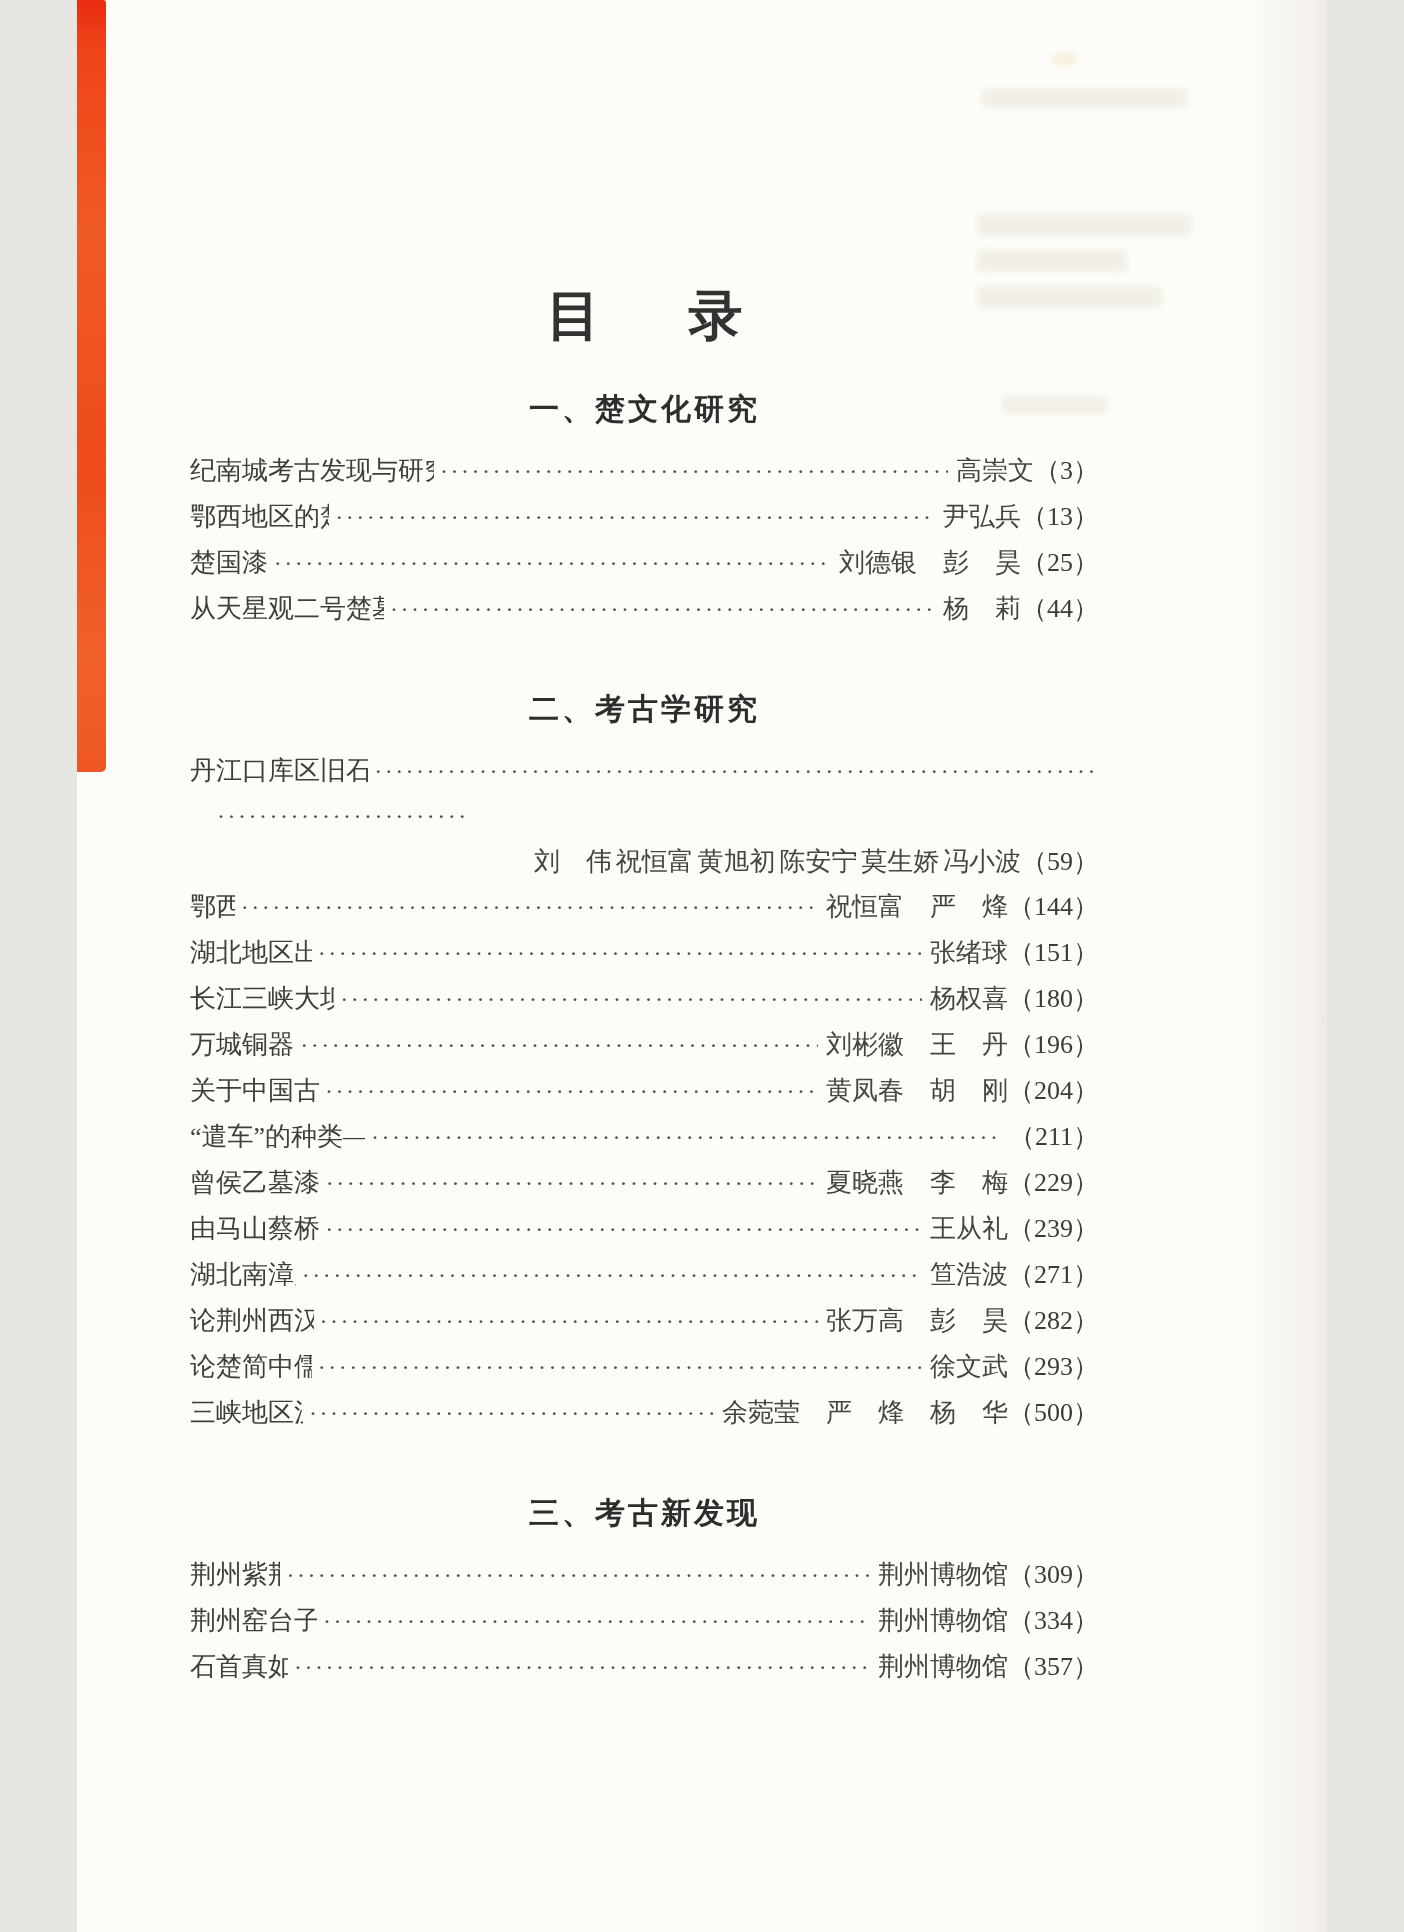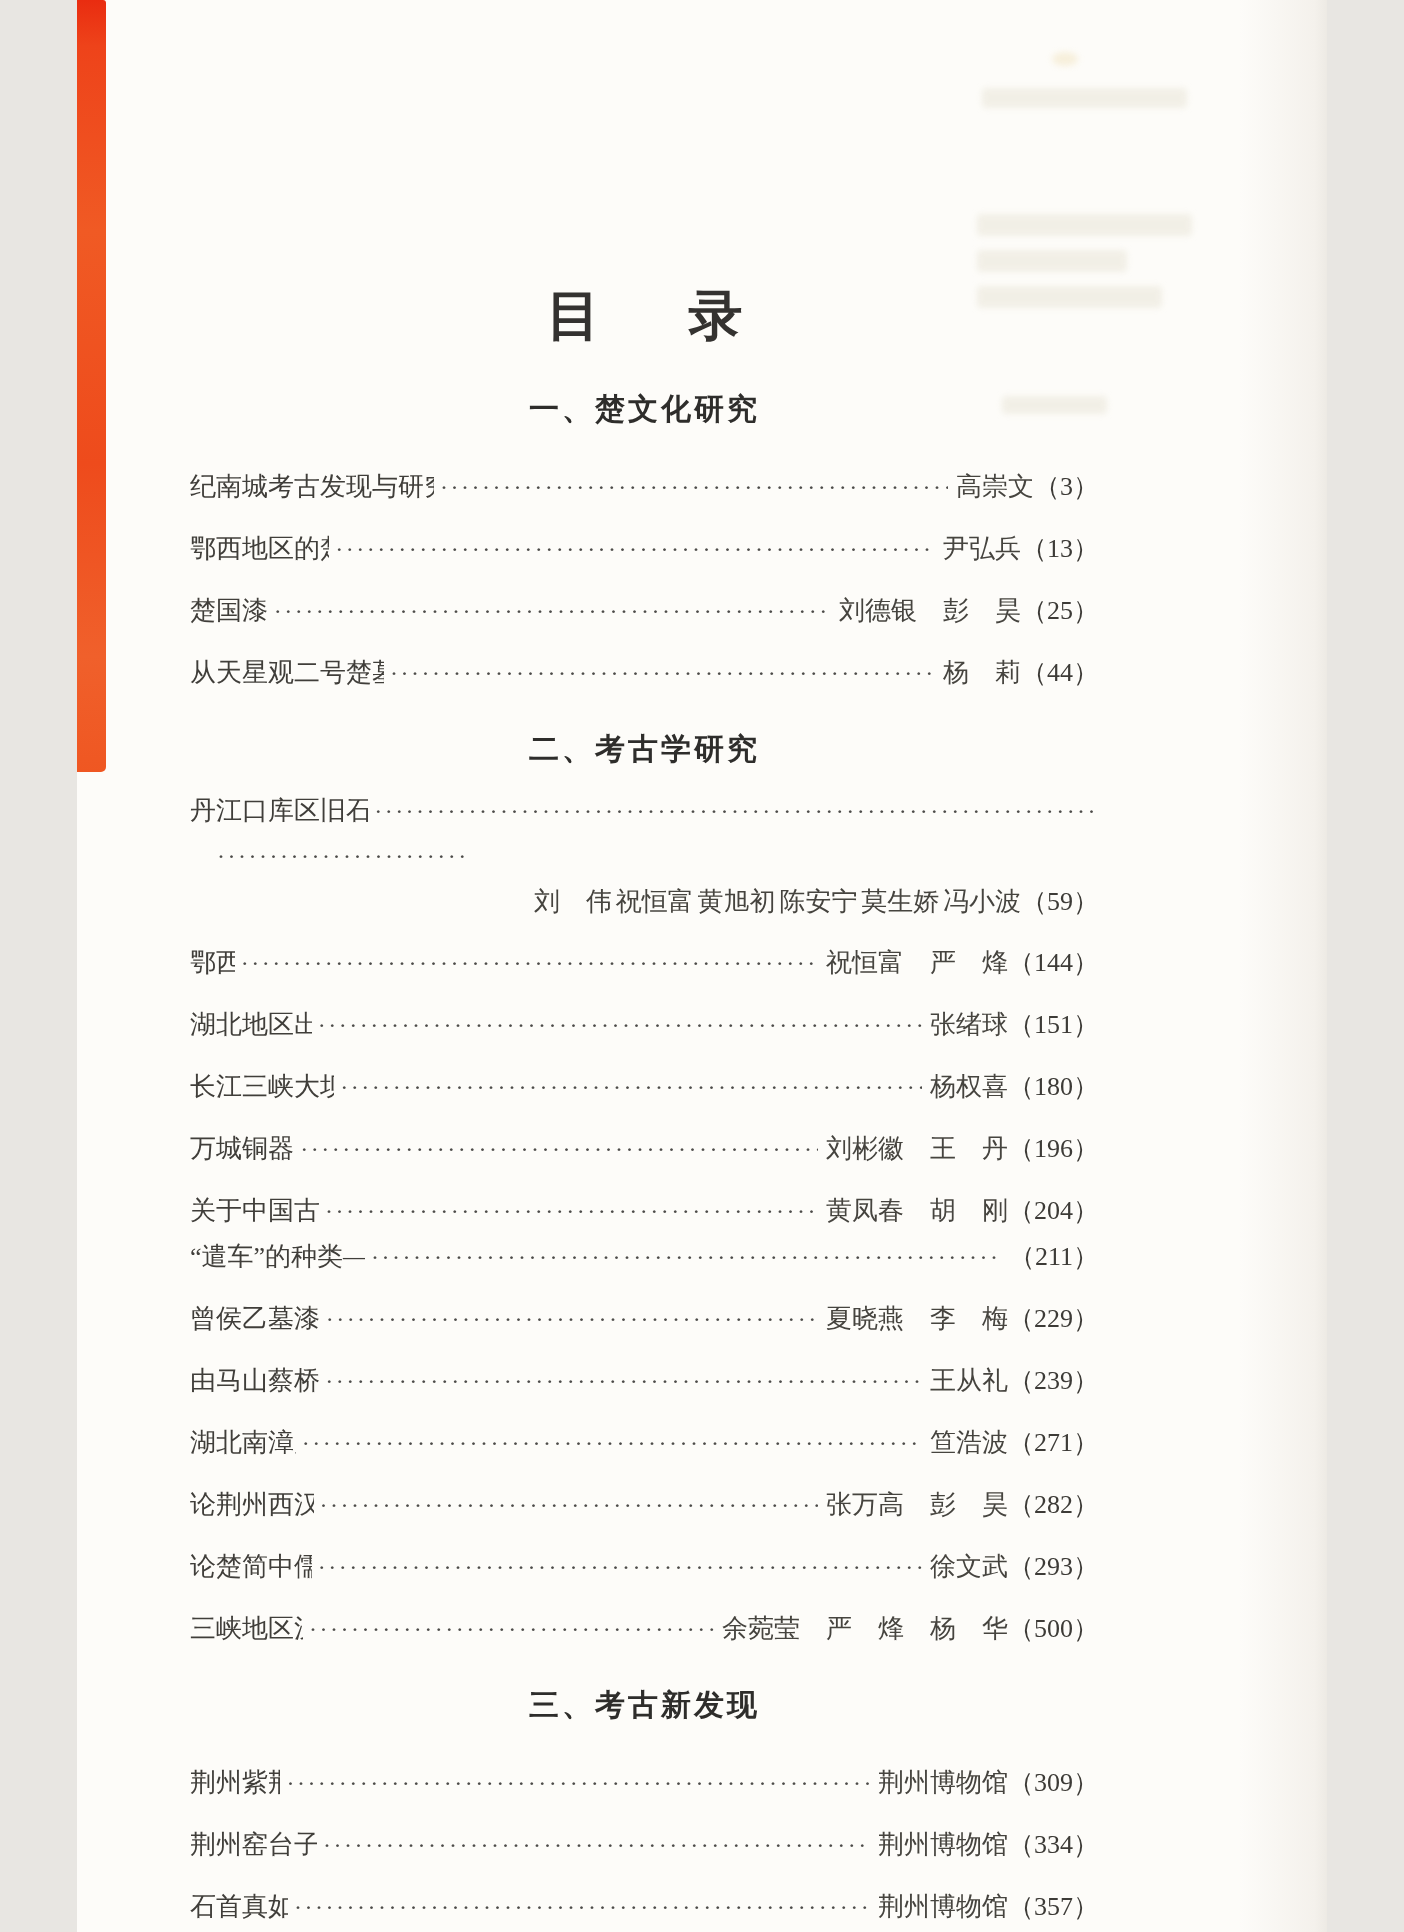--- a/index.html
+++ b/index.html
@@ -34,41 +34,41 @@
     position:absolute;left:113px;top:0;width:909px;
   }
   .doc-title{
     margin-top:288px;
     text-align:center;
     font-size:54px;line-height:56px;font-weight:700;color:#343230;
     letter-spacing:0;
   }
   .doc-title .gap{display:inline-block;width:88px;}
   .sec-heading{
-    margin-top:36px;
+    margin-top:60px;
     text-align:center;
     font-family:"Liberation Sans","DejaVu Sans",sans-serif;
     font-weight:700;font-size:30px;line-height:34px;letter-spacing:3px;color:#2e2d2b;
   }
   .sec-heading:first-of-type{margin-top:48px;}
   .sec-list{margin-top:22px;}
   .row{
     display:flex;align-items:baseline;
     line-height:45px;font-size:26px;white-space:nowrap;
   }
   .row .t{white-space:nowrap;flex:0 1 auto;overflow:hidden;}
   .leader{
     flex:1 1 auto;min-width:12px;overflow:hidden;white-space:nowrap;
     letter-spacing:2.5px;color:#4c4b49;font-size:24px;margin:0 6px;
   }
   .leader-fixed{
     flex:0 0 auto;width:248px;overflow:hidden;white-space:nowrap;
     letter-spacing:2.5px;color:#4c4b49;font-size:24px;
   }
-  .authors{white-space:nowrap;margin-left:2px;color:#46443f;margin-top:16px;}
+  .authors{white-space:nowrap;margin-left:2px;color:#46443f;}
   .pageno{white-space:nowrap;color:#3d3b37;}
   .cont-row{display:flex;align-items:baseline;line-height:45px;font-size:26px;}
   .cont-indent{flex:0 0 auto;width:27px;}
   .cont-spacer{flex:0 0 auto;width:275px;}
   .names{flex:1 1 auto;display:flex;justify-content:space-between;padding-left:42px;color:#46443f;}
   .names span{white-space:nowrap;}
 </style>
 </head>
 <body>
 

